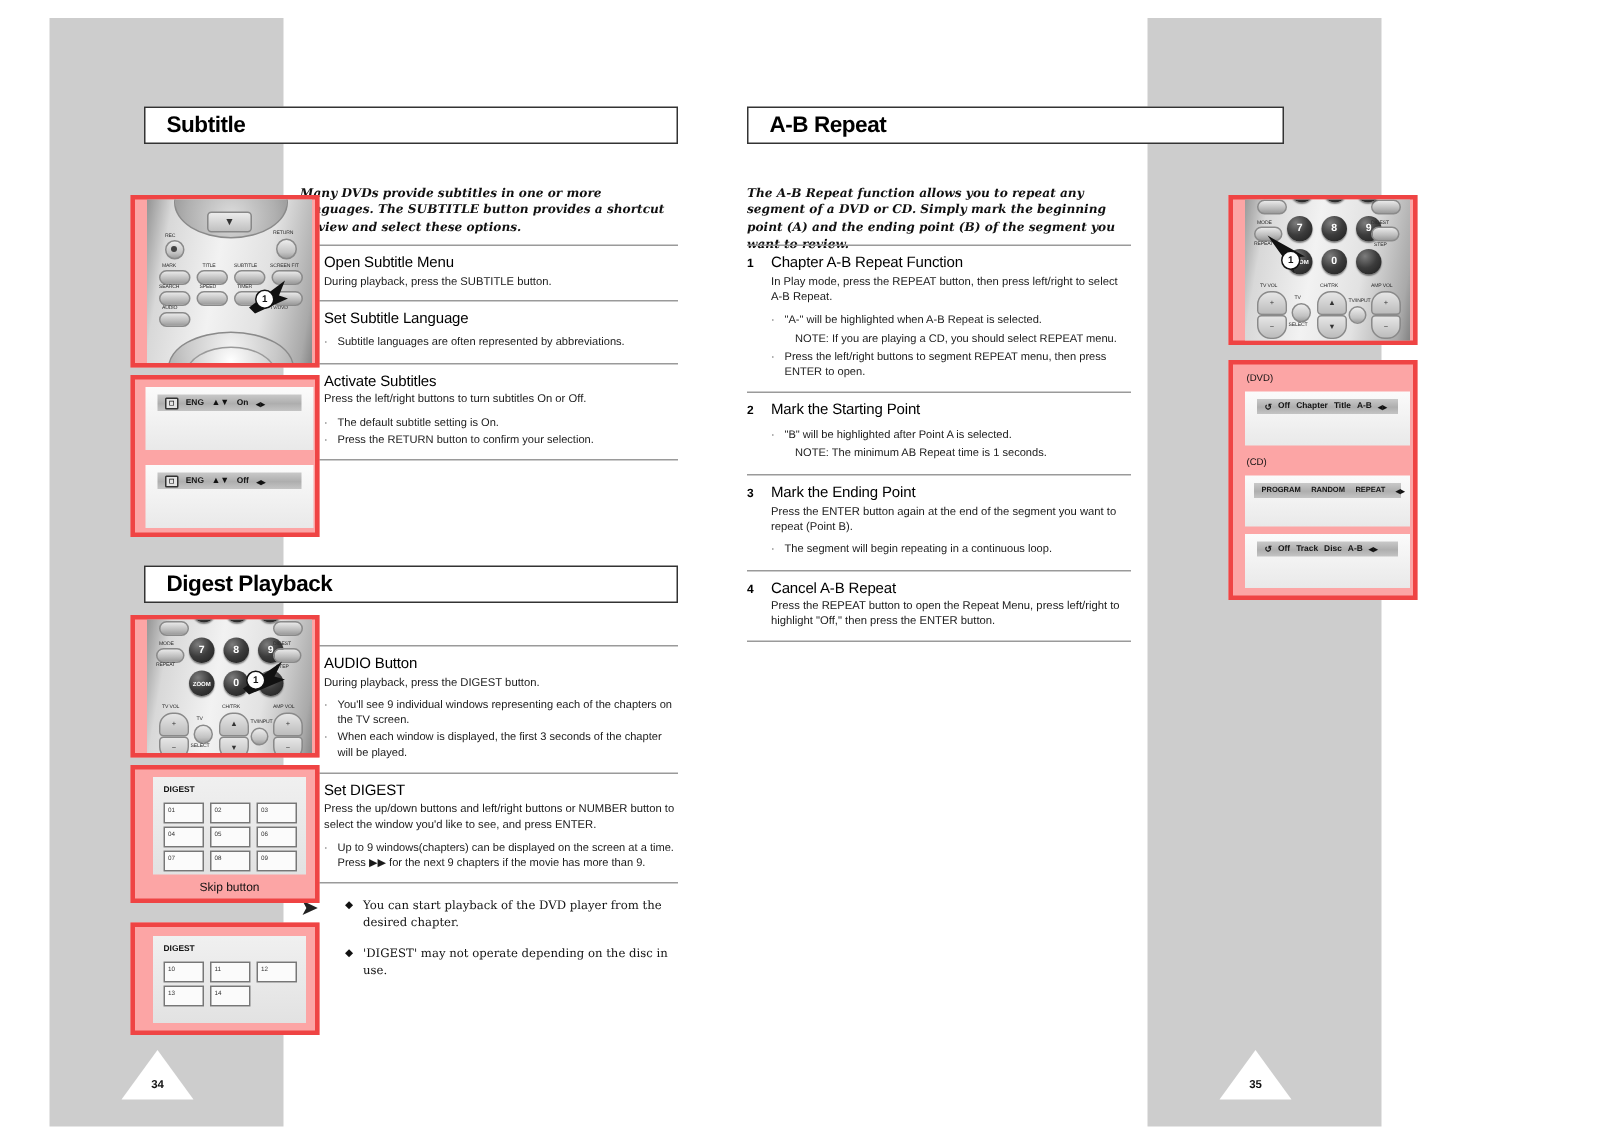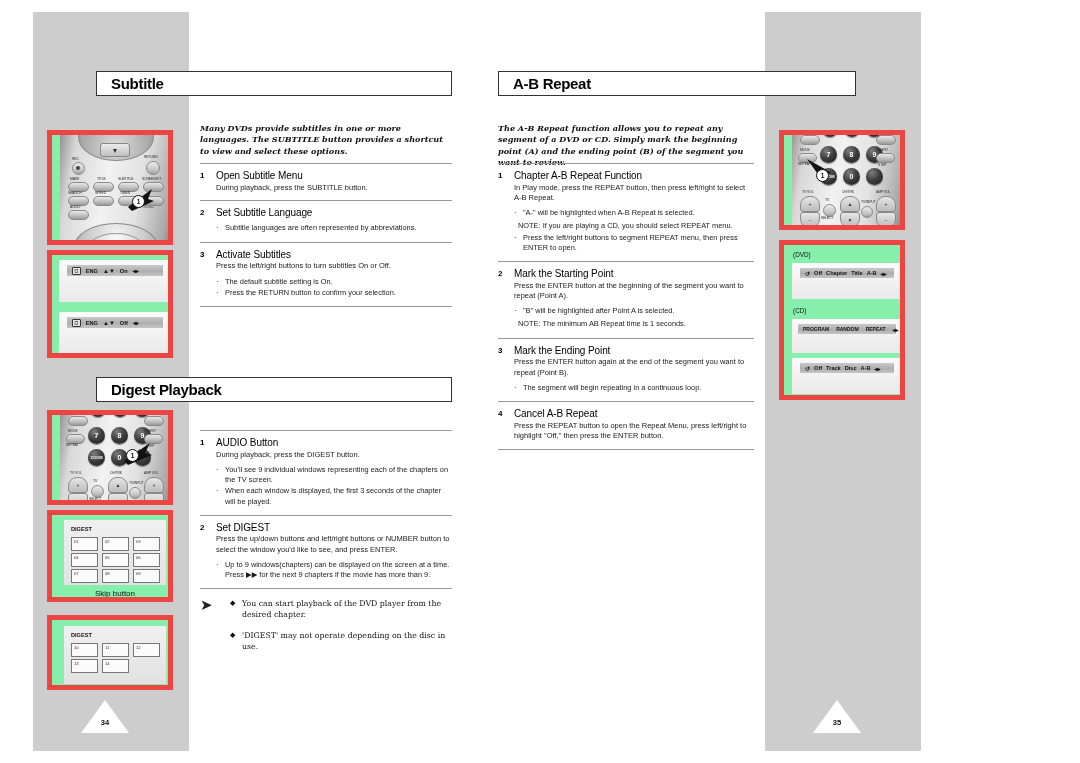--- a/index.html
+++ b/index.html
@@ -113,21 +113,21 @@
   .bullet .dot {
     width: 9px;
     flex: none;
     text-align: left;
   }
   .bullet .btxt { flex: 1; }
   .plain-note {
     font-size: 7.4px;
     line-height: 10.2px;
     color: #1a1a1a;
-    margin: 2px 0 2px 4px;
+    margin: 2px 0 2px 16px;
   }
 
   
   #note-block {
     position: absolute;
     left: 200px; top: 598px; width: 252px;
     display: flex;
   }
   #note-block .arrow-mark {
     width: 30px; flex: none;
@@ -143,24 +143,25 @@
     font-size: 7.8px;
     line-height: 11px;
     color: #111;
   }
   .note-item .diamond { width: 12px; flex: none; font-size: 7px; }
   .note-item .ntxt { flex: 1; }
 
   
   .art-panel {
     position: absolute;
-    background: #86efac;
-    border: 5px solid #ef4444;
+    background: #fca5a5;
+    border: 3px solid #ef4444;
     box-sizing: border-box;
     overflow: hidden;
+    margin-left: 40px;
   }
 
   
   .remote {
     position: absolute;
     background: linear-gradient(100deg,#8f8f8f 0%,#d8d8d8 14%,#f2f2f2 42%,#e2e2e2 68%,#a9a9a9 92%,#7d7d7d 100%);
     box-sizing: border-box;
   }
   .rkey {
     position: absolute;
@@ -591,21 +592,20 @@
             <span class="btxt">Press the left/right buttons to segment REPEAT menu, then press ENTER to open.</span>
           </div>
         </div>
       </div>
     </div>
     <hr class="rule">
     <div class="step">
       <div class="step-num">2</div>
       <div class="step-body">
         <div class="step-head">Mark the Starting Point</div>
-        <div class="step-text">Press the ENTER button at the beginning of the segment you want to repeat (Point A).</div>
         <div class="bullets">
           <div class="bullet">
             <span class="dot">·</span>
             <span class="btxt">"B" will be highlighted after Point A is selected.</span>
           </div>
           <div class="plain-note">NOTE: The minimum AB Repeat time is 1 seconds.</div>
         </div>
       </div>
     </div>
     <hr class="rule">

